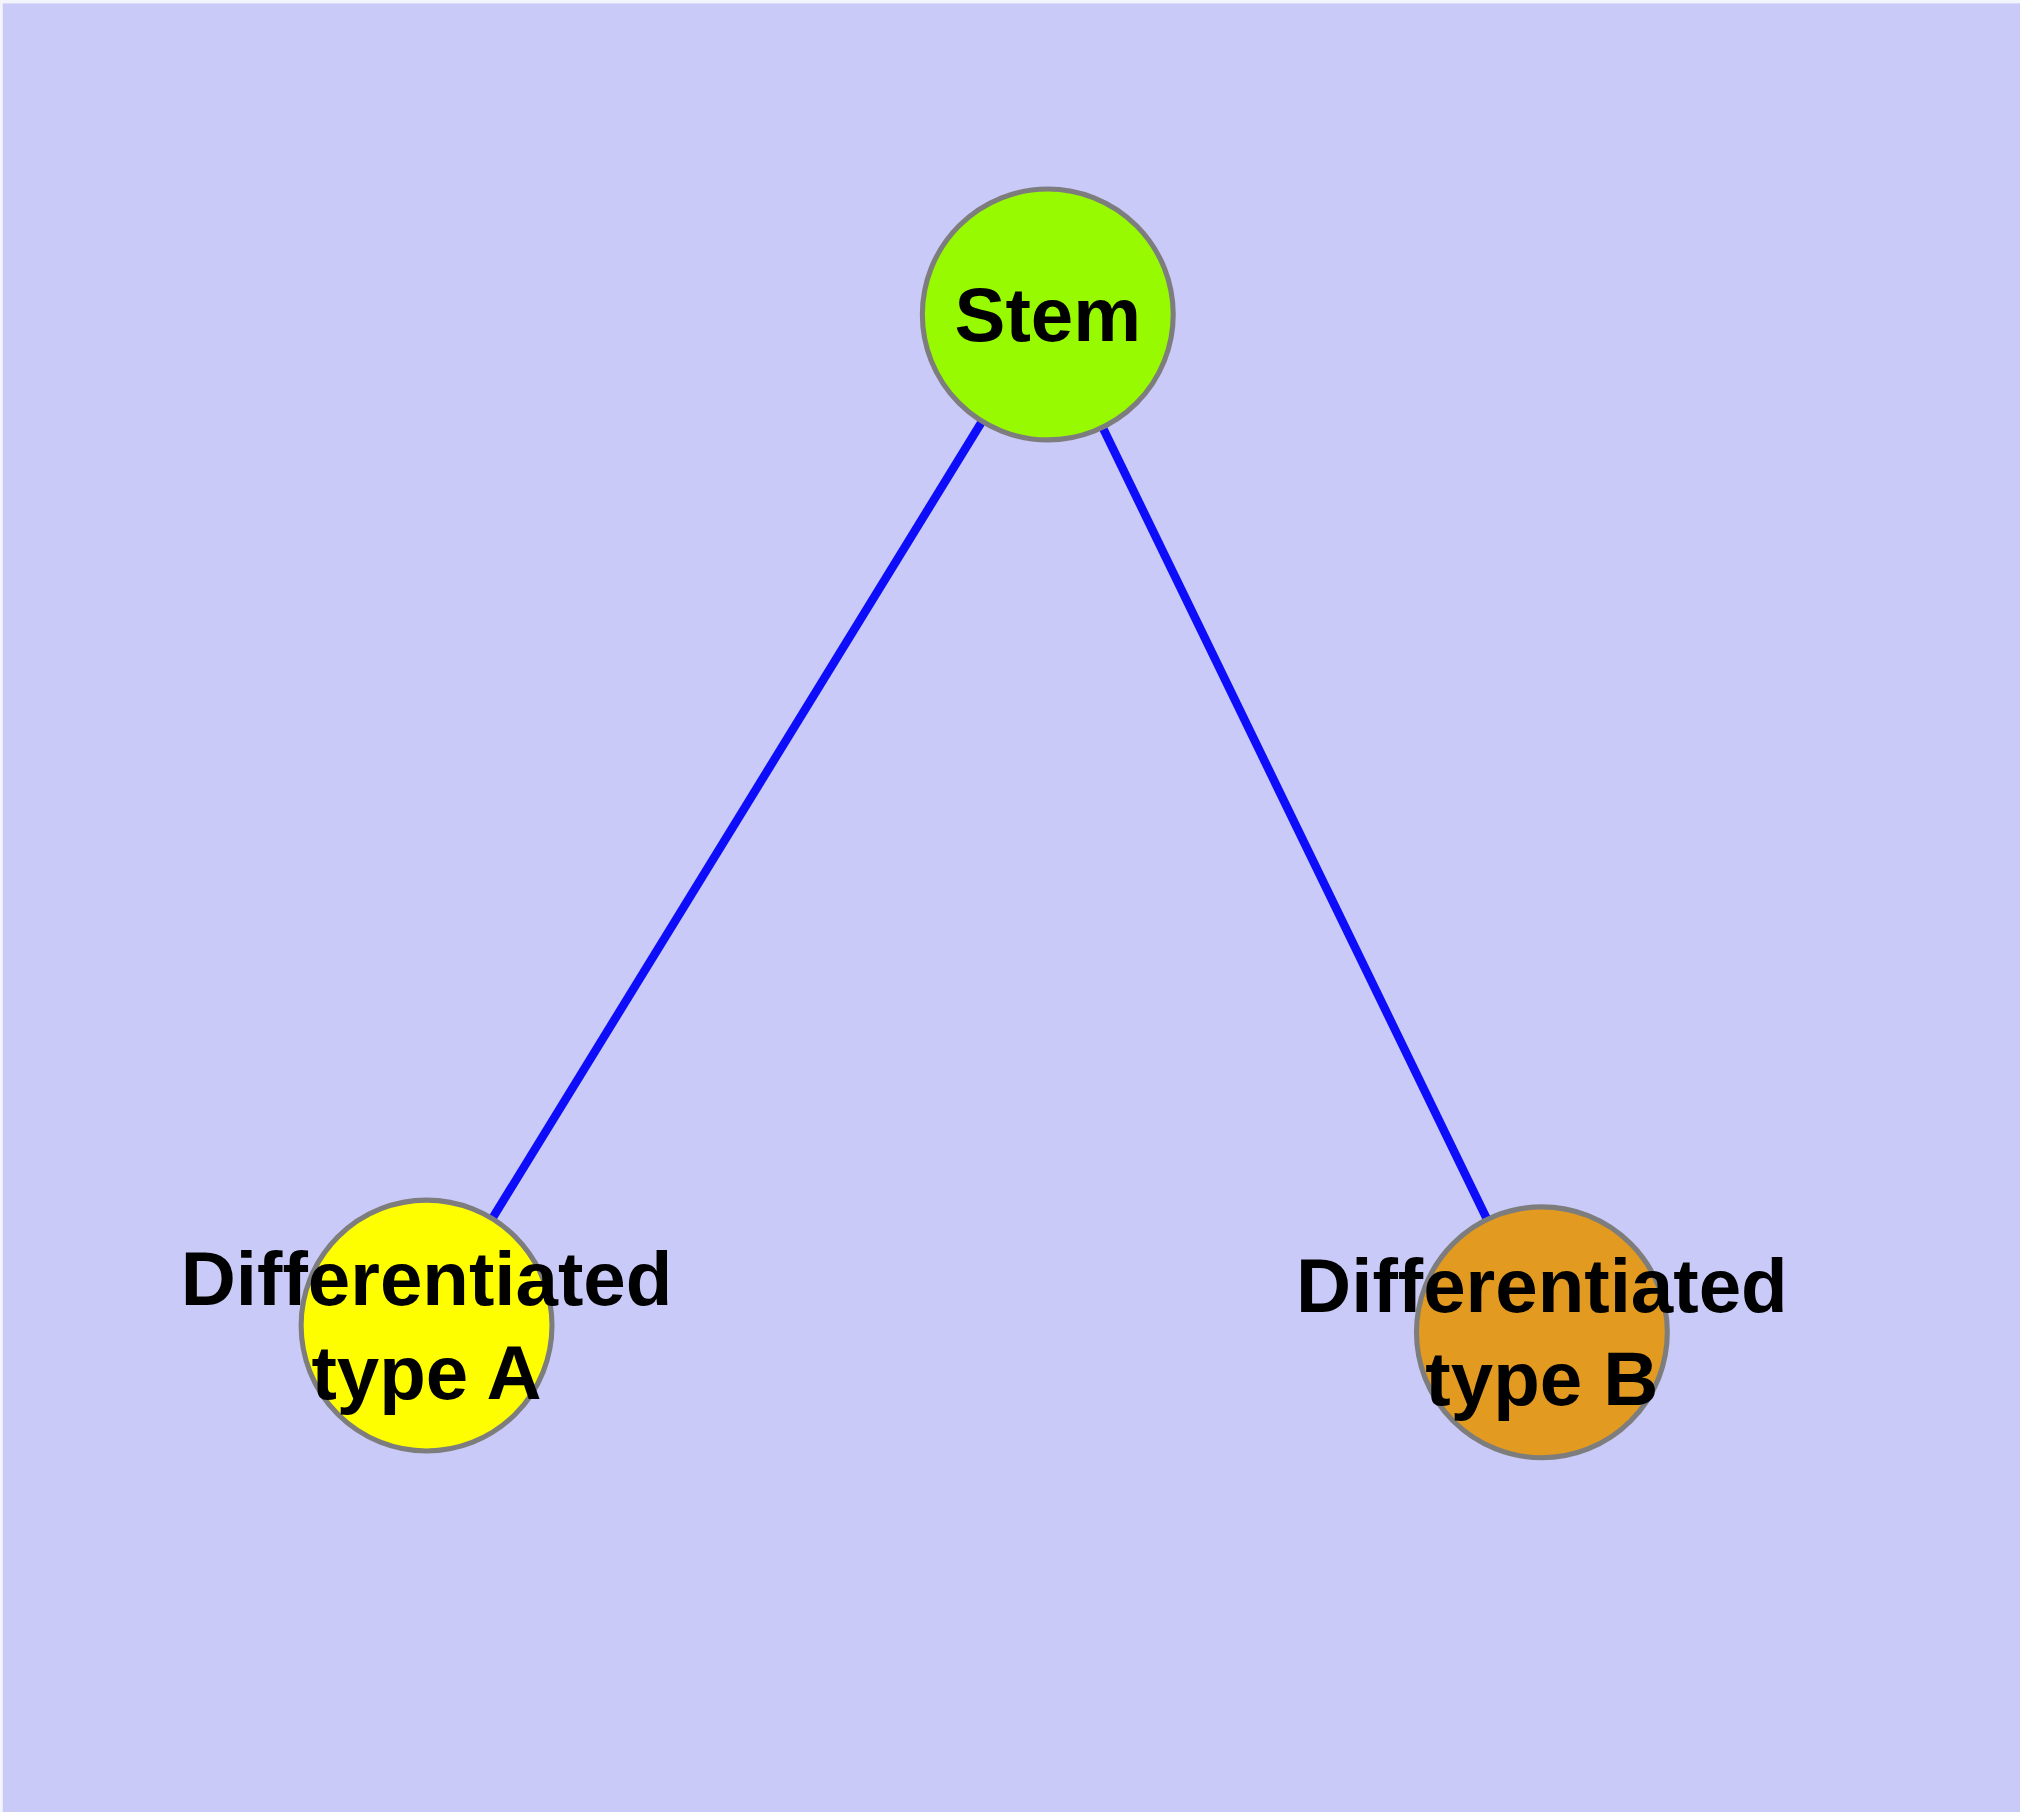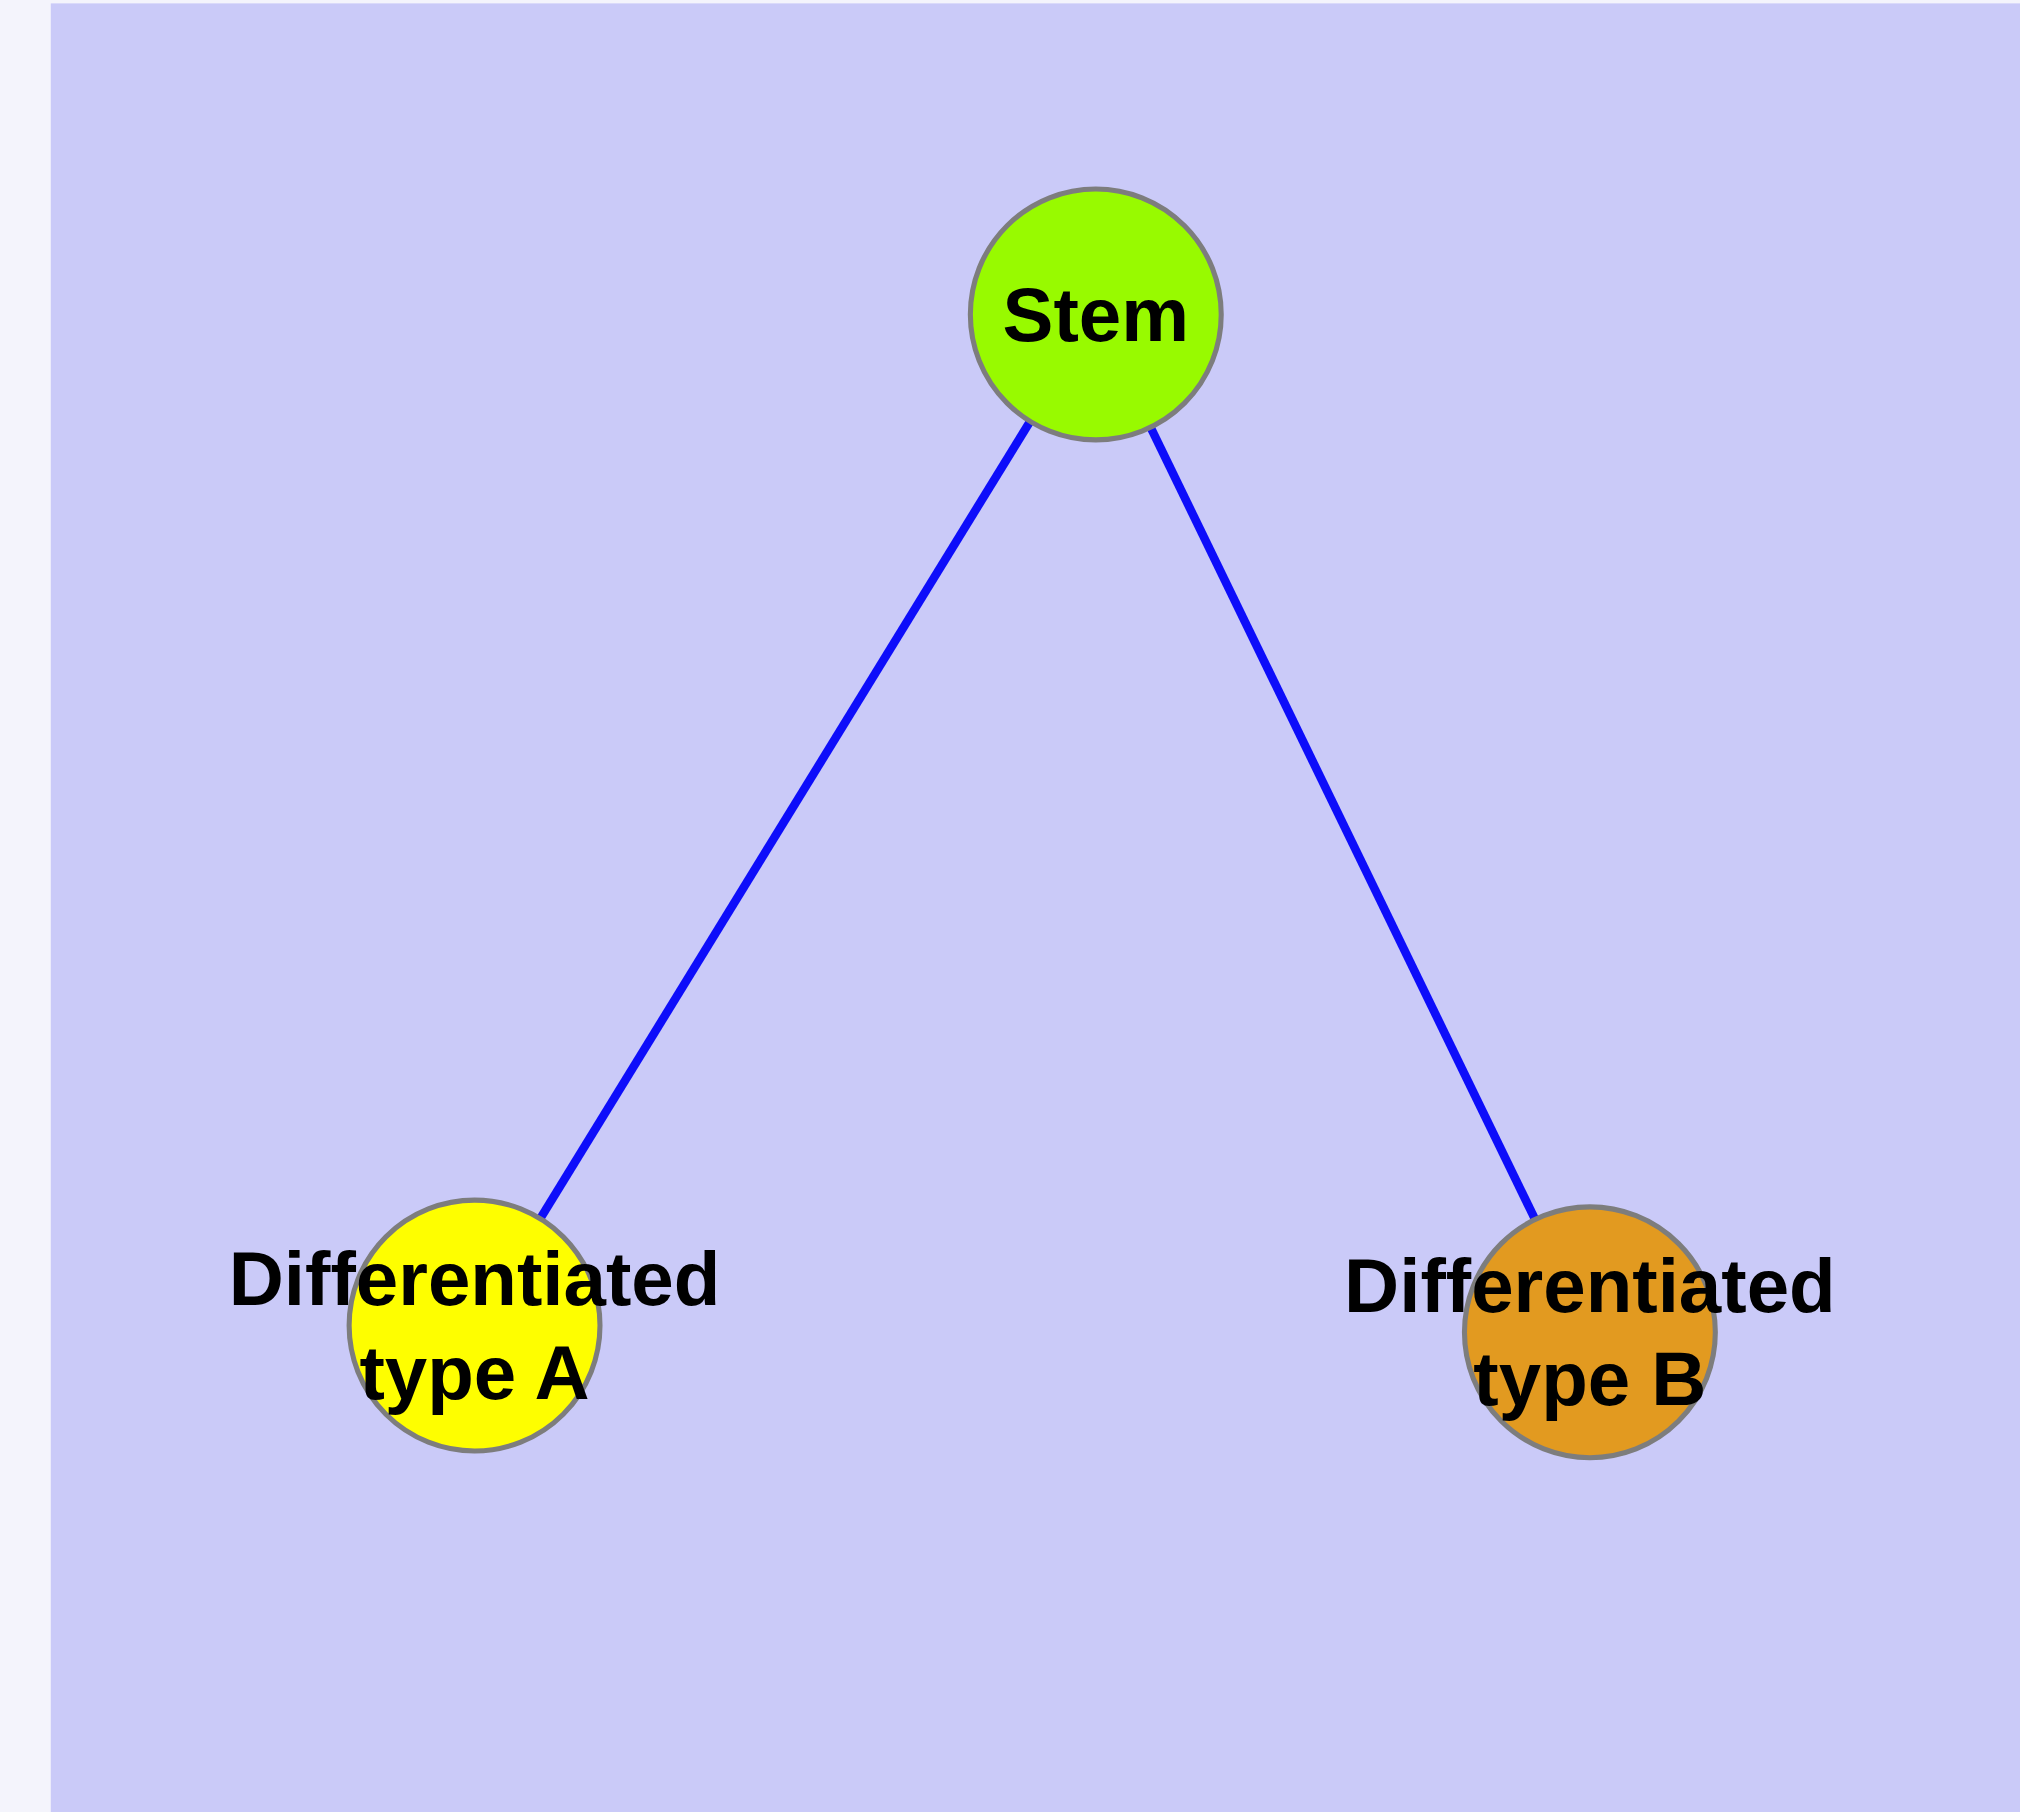--- a/index.html
+++ b/index.html
@@ -5,21 +5,20 @@
   html, body {
     margin: 0;
     padding: 0;
     background: #f4f4fc;
   }
   .stage {
     position: relative;
     width: 1679px;
     height: 1812px;
     font-family: "Liberation Sans", sans-serif;
-    padding-left: 48px;
   }
   svg.graph {
     display: block;
     width: 2021px;
     height: 1812px;
   }
   .node-label {
     font-family: "Liberation Sans", sans-serif;
     font-weight: bold;
     font-size: 90px;

